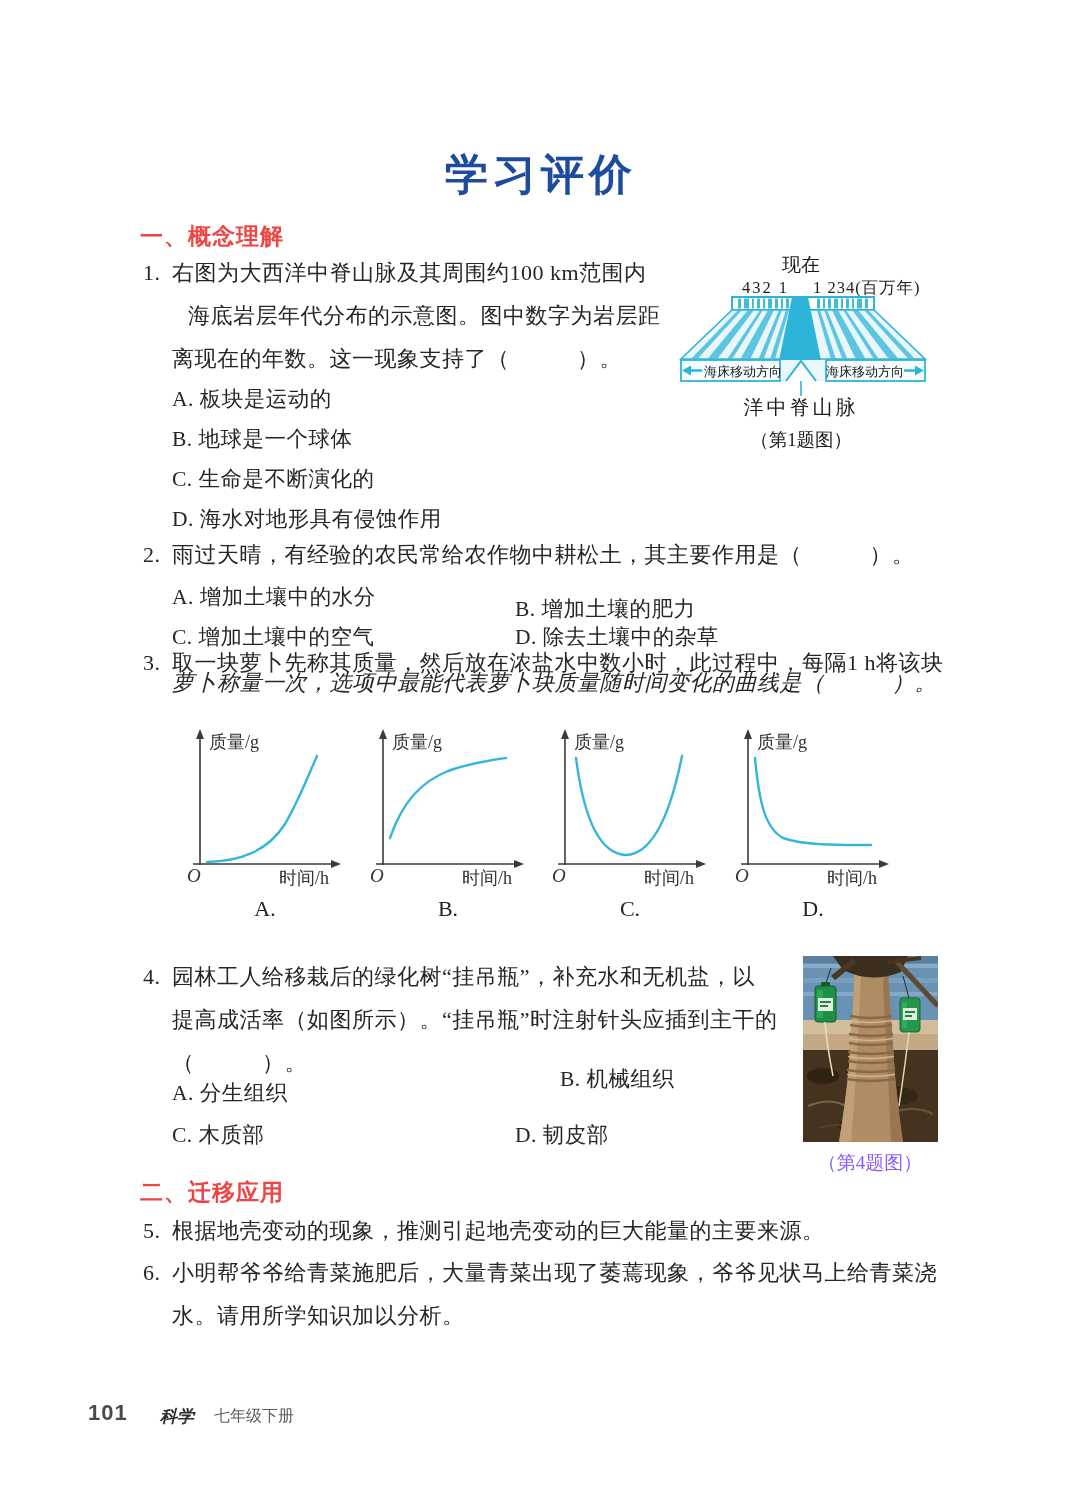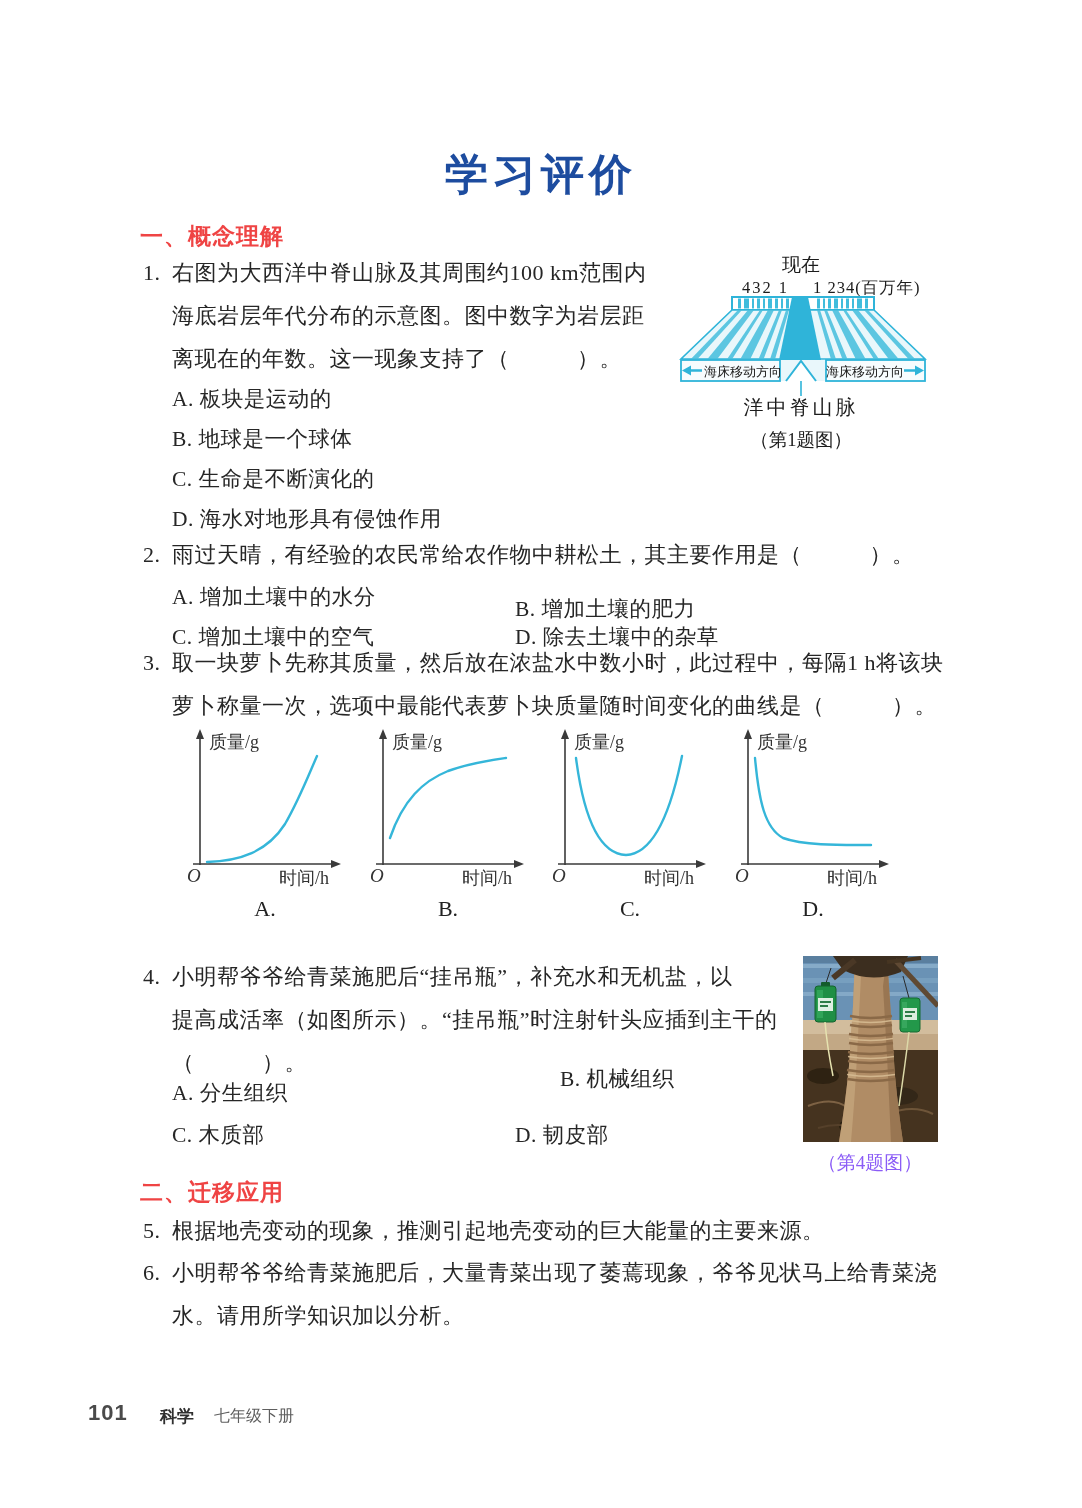--- a/index.html
+++ b/index.html
@@ -30,32 +30,32 @@
   .corigin{font-family:"Liberation Serif","DejaVu Serif",serif;font-size:19px;font-style:italic;fill:#333;}
   .curve{fill:none;stroke:#35b6d9;stroke-width:2.4;stroke-linecap:round;}
   
   .fig1{position:absolute;left:668px;top:253px;}
   .ftxt{font-family:"Liberation Serif","DejaVu Serif",serif;fill:#1c1c1c;}
   
   .photo{position:absolute;left:803px;top:956px;}
   .caption4{position:absolute;left:790px;top:1150px;width:160px;text-align:center;font-size:19px;color:#8b5cf6;}
   
   .footer-page{position:absolute;left:88px;top:1400px;font-family:"Liberation Sans","DejaVu Sans",sans-serif;font-size:22px;font-weight:700;color:#4a4a4a;letter-spacing:1px;}
-  .footer-subject{position:absolute;left:160px;top:1405px;font-family:"Liberation Sans","DejaVu Sans",sans-serif;font-size:17px;font-weight:700;color:#2f2f2f;}
+  .footer-subject{position:absolute;left:160px;top:1405px;font-family:"Liberation Sans","DejaVu Sans",sans-serif;font-size:17px;font-weight:700;color:#2f2f2f;font-style:italic;}
   .footer-volume{position:absolute;left:214px;top:1406px;font-family:"Liberation Sans","DejaVu Sans",sans-serif;font-size:16px;font-weight:400;color:#5f5f5f;}
 </style>
 </head>
 <body>
 
 <h1 class="page-title">学习评价</h1>
 
 <div class="sec-heading" style="top:221px;">一、概念理解</div>
 
 <div class="qline" style="left:143px;top:258px;"><span class="qnum">1.</span><span>右图为大西洋中脊山脉及其周围约100 km范围内</span></div>
-<div class="qline" style="left:172px;top:301px;">海底岩层年代分布的示意图。图中数字为岩层距</div>
+<div class="qline" style="left:188px;top:301px;">海底岩层年代分布的示意图。图中数字为岩层距</div>
 <div class="qline" style="left:172px;top:344px;">离现在的年数。这一现象支持了（　　　）。</div>
 <div class="opt" style="left:172px;top:384px;">A. 板块是运动的</div>
 <div class="opt" style="left:172px;top:424px;">B. 地球是一个球体</div>
 <div class="opt" style="left:172px;top:464px;">C. 生命是不断演化的</div>
 <div class="opt" style="left:172px;top:504px;">D. 海水对地形具有侵蚀作用</div>
 
 <div class="fig1">
   <svg width="300" height="205" viewBox="0 0 300 205">
 
     <text x="133" y="18" text-anchor="middle" class="ftxt" font-size="19">现在</text>
@@ -125,21 +125,21 @@
   </svg>
 </div>
 
 <div class="qline" style="left:143px;top:540px;"><span class="qnum">2.</span><span>雨过天晴，有经验的农民常给农作物中耕松土，其主要作用是（　　　）。</span></div>
 <div class="opt" style="left:172px;top:582px;">A. 增加土壤中的水分</div>
 <div class="opt" style="left:515px;top:582px;margin-top:12px;">B. 增加土壤的肥力</div>
 <div class="opt" style="left:172px;top:622px;">C. 增加土壤中的空气</div>
 <div class="opt" style="left:515px;top:622px;">D. 除去土壤中的杂草</div>
 
 <div class="qline" style="left:143px;top:648px;"><span class="qnum">3.</span><span>取一块萝卜先称其质量，然后放在浓盐水中数小时，此过程中，每隔1 h将该块</span></div>
-<div class="qline" style="left:172px;top:691px;">萝卜称量一次，选项中最能代表萝卜块质量随时间变化的曲线是（　　　）。</div>
+<div class="qline" style="left:172px;top:668px;font-style:italic;">萝卜称量一次，选项中最能代表萝卜块质量随时间变化的曲线是（　　　）。</div>
 
 <div class="chart" style="left:185px;">
   <svg width="160" height="162" viewBox="0 0 160 162">
     <line x1="15" y1="10" x2="15" y2="139" class="ax"></line>
       <polygon points="15,3 11,13 19,13" class="axf"></polygon>
     <line x1="8" y1="138" x2="149" y2="138" class="ax"></line>
       <polygon points="156,138 146,134 146,142" class="axf"></polygon>
     <text x="24" y="22" class="clab">质量/g</text>
     <text x="2" y="156" class="corigin">O</text>
     <text x="94" y="158" class="clab">时间/h</text>
@@ -180,21 +180,21 @@
     <line x1="8" y1="138" x2="149" y2="138" class="ax"></line>
       <polygon points="156,138 146,134 146,142" class="axf"></polygon>
     <text x="24" y="22" class="clab">质量/g</text>
     <text x="2" y="156" class="corigin">O</text>
     <text x="94" y="158" class="clab">时间/h</text>
     <path class="curve" d="M22,32 C26,76 32,102 50,112 C72,120 112,119 138,119"></path>
   </svg>
   <div class="chart-letter">D.</div>
 </div>
 
-<div class="qline" style="left:143px;top:962px;"><span class="qnum">4.</span><span>小明帮爷爷给青菜施肥后“挂吊瓶”，补充水和无机盐，以</span></div>
+<div class="qline" style="left:143px;top:962px;"><span class="qnum">4.</span><span>园林工人给移栽后的绿化树“挂吊瓶”，补充水和无机盐，以</span></div>
 <div class="qline" style="left:172px;top:1005px;">提高成活率（如图所示）。“挂吊瓶”时注射针头应插到主干的</div>
 <div class="qline" style="left:172px;top:1048px;">（　　　）。</div>
 <div class="opt" style="left:172px;top:1078px;">A. 分生组织</div>
 <div class="opt" style="left:515px;top:1064px;margin-left:45px;">B. 机械组织</div>
 <div class="opt" style="left:172px;top:1120px;">C. 木质部</div>
 <div class="opt" style="left:515px;top:1120px;">D. 韧皮部</div>
 
 <div class="photo">
   <svg width="135" height="186" viewBox="0 0 135 186">
     <rect x="0" y="0" width="135" height="186" fill="#c3ab89"></rect>

